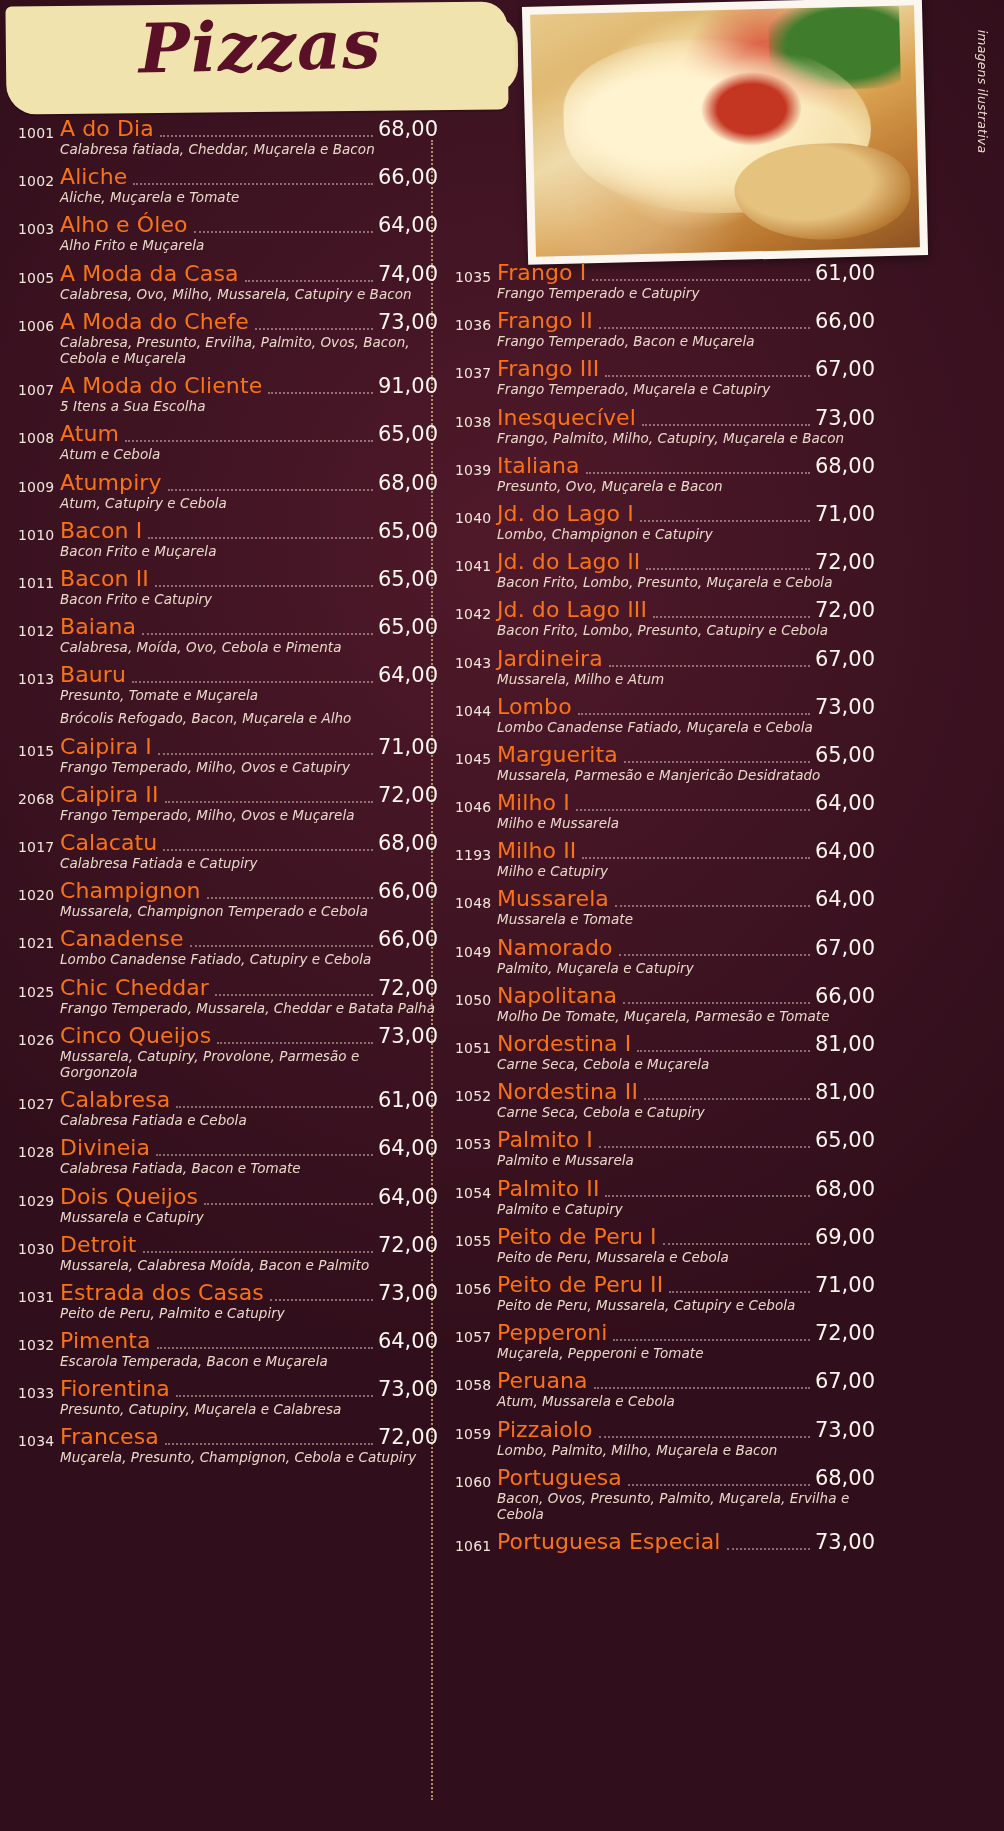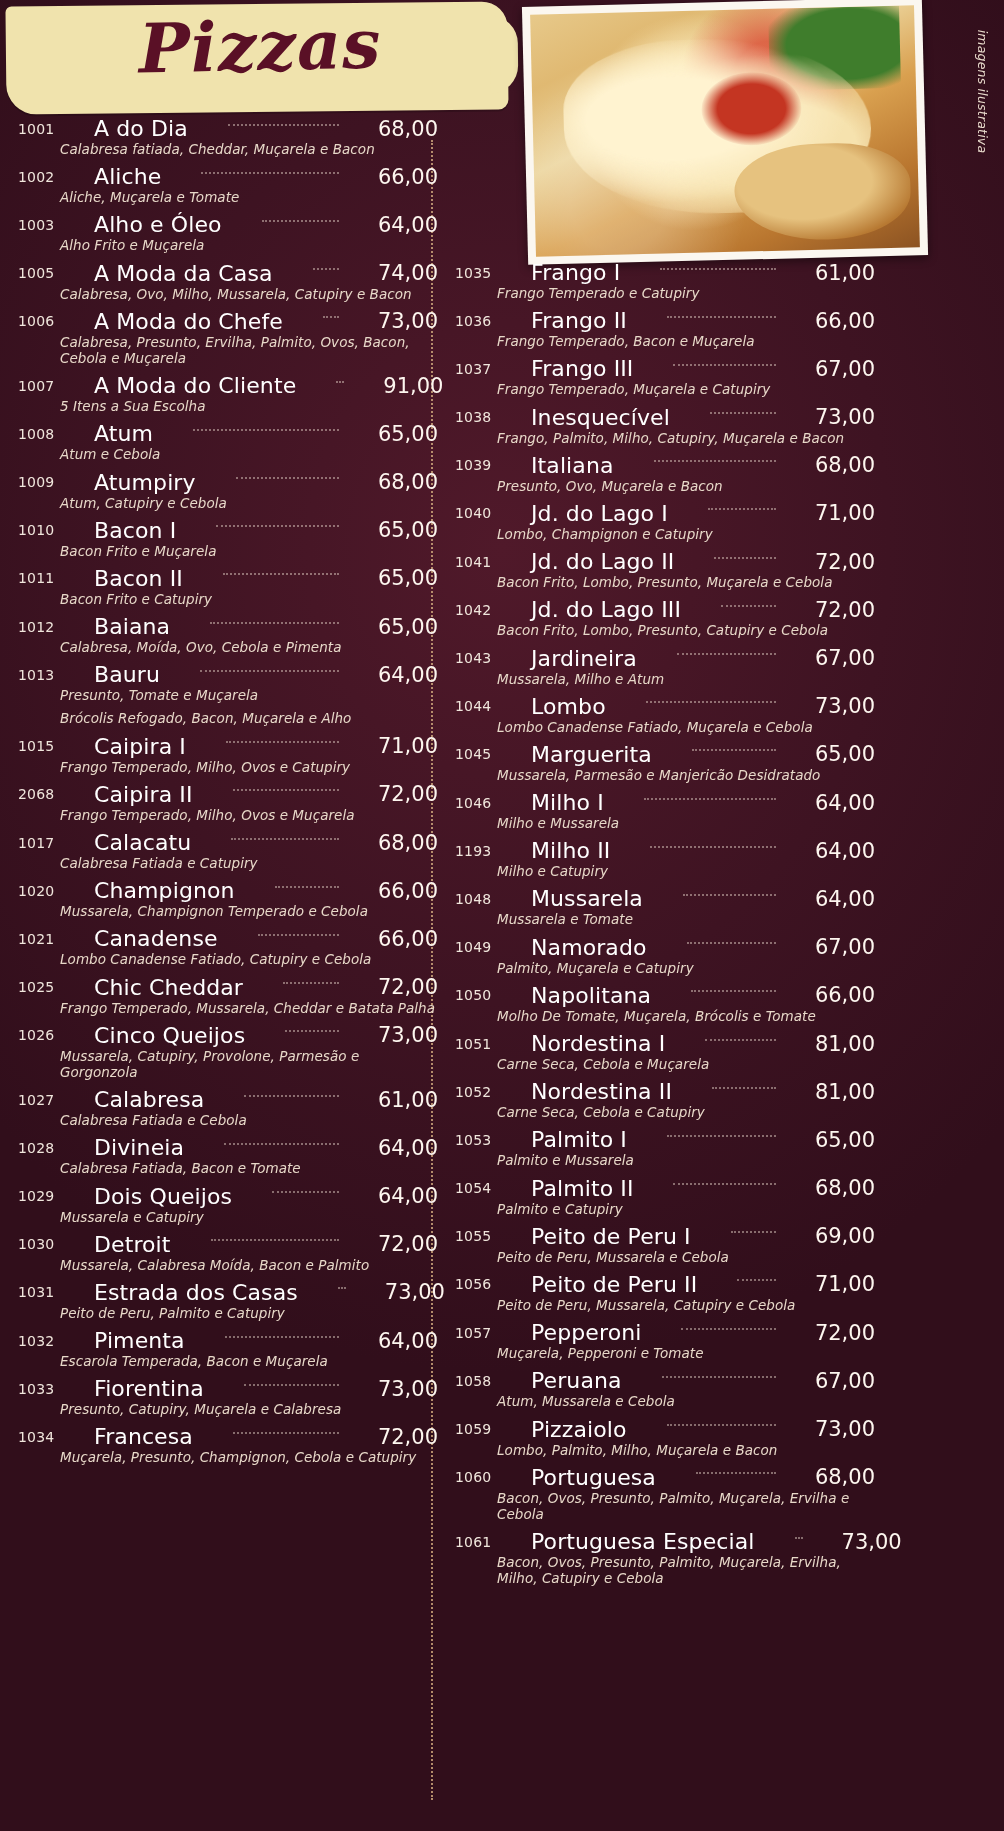--- a/index.html
+++ b/index.html
@@ -141,34 +141,33 @@
     width: 0;
     height: 1660px;
     border-left: 2px dotted #c9a27a;
     opacity: 0.85;
   }
 
   
   .item { margin-bottom: 7px; }
   .item-line {
     display: flex;
-    align-items: center;
+    align-items: flex-end;
     width: 100%;
-    gap: 34px;
   }
   .code {
     font-size: 14px;
     color: #f0e6dc;
     width: 42px;
     flex: 0 0 42px;
     letter-spacing: 0.2px;
   }
   .name {
     font-size: 22px;
-    color: #ffffff;
+    color: #f97316;
     white-space: nowrap;
     letter-spacing: 0.1px;
   }
   .dots {
     flex: 1 1 auto;
     margin: 0 5px 0 6px;
     border-bottom: 2px dotted rgba(240,225,210,0.45);
     transform: translateY(-4px);
     min-width: 8px;
   }
@@ -596,21 +595,21 @@
         </div>
         <div class="desc">Palmito, Muçarela e Catupiry</div>
       </div>
       <div class="item">
         <div class="item-line">
           <span class="code">1050</span>
           <span class="name">Napolitana</span>
           <span class="dots"></span>
           <span class="price">66,00</span>
         </div>
-        <div class="desc">Molho De Tomate, Muçarela, Brócolis e Tomate</div>
+        <div class="desc">Molho De Tomate, Muçarela, Parmesão e Tomate</div>
       </div>
       <div class="item">
         <div class="item-line">
           <span class="code">1051</span>
           <span class="name">Nordestina I</span>
           <span class="dots"></span>
           <span class="price">81,00</span>
         </div>
         <div class="desc">Carne Seca, Cebola e Muçarela</div>
       </div>
@@ -695,17 +694,16 @@
         </div>
         <div class="desc">Bacon, Ovos, Presunto, Palmito, Muçarela, Ervilha e Cebola</div>
       </div>
       <div class="item">
         <div class="item-line">
           <span class="code">1061</span>
           <span class="name">Portuguesa Especial</span>
           <span class="dots"></span>
           <span class="price">73,00</span>
         </div>
-        <div class="desc">Bacon, Ovos, Presunto, Palmito, Muçarela, Ervilha, Milho, Catupiry e Cebola</div>
       </div>
     </div>
 
 </div>
 
 </body></html>

